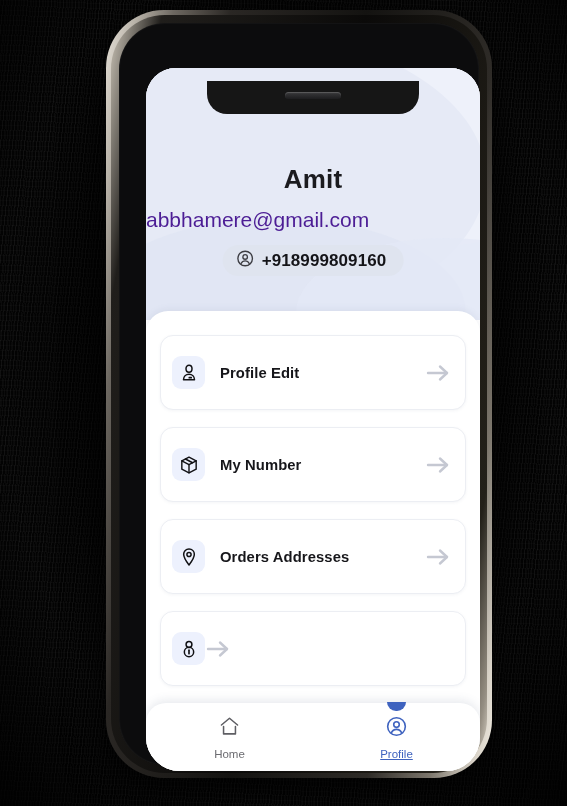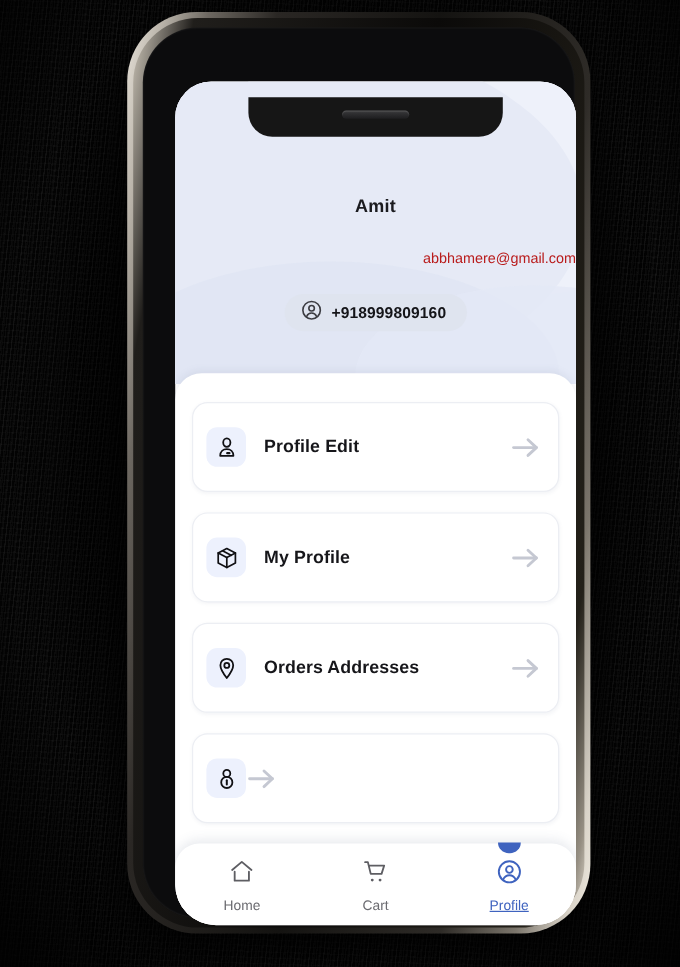--- a/index.html
+++ b/index.html
@@ -71,33 +71,33 @@
     overflow:hidden;
   }
   .blob{position:absolute;border-radius:50%;}
   .blob1{width:430px;height:330px;left:60px;top:-150px;background:#eef1fa;}
   .blob2{width:520px;height:300px;left:-180px;top:-40px;background:#e6eaf6;}
   .blob3{width:380px;height:190px;left:-60px;top:150px;background:#dfe5f3;opacity:.85;}
   .blob4{width:300px;height:150px;left:150px;top:170px;background:#e4e9f6;opacity:.8;}
 
   #profile-name{
     position:absolute;left:0;right:0;top:96px;text-align:center;
-    font-size:15px;font-weight:bold;color:#1b1b1f;letter-spacing:.2px;
+    font-size:26px;font-weight:bold;color:#1b1b1f;letter-spacing:.2px;
   }
   #profile-email{
-    position:absolute;left:0;right:0;top:140px;text-align:right;
-    font-size:12px;color:#b91c1c;
+    position:absolute;left:0;right:0;top:140px;text-align:left;
+    font-size:21px;color:#4c1d95;
   }
   #phone-chip{
     position:absolute;left:50%;transform:translateX(-50%);top:177px;
     height:31px;display:flex;align-items:center;gap:7px;
     padding:0 17px 0 13px;border-radius:17px;
     background:#dfe4ef;
   }
-  #phone-chip .num{font-size:13px;font-weight:bold;color:#141418;letter-spacing:.1px;}
+  #phone-chip .num{font-size:17px;font-weight:bold;color:#141418;letter-spacing:.1px;}
 
   
   #body-sheet{
     position:absolute;left:0;top:243px;width:100%;bottom:0;
     background:#ffffff;
     border-radius:22px 22px 0 0;
     box-shadow:0 -2px 6px rgba(120,130,160,.10);
   }
 
   
@@ -218,21 +218,21 @@
 
           <div class="menu-row">
             <div class="tile">
               <svg width="20" height="20" viewBox="0 0 24 24" fill="none" stroke="#111114" stroke-width="1.7" stroke-linecap="round" stroke-linejoin="round">
                 <path d="M12 2.6 20.6 7v10L12 21.4 3.4 17V7z"></path>
                 <path d="M3.4 7 12 11.5 20.6 7"></path>
                 <path d="M12 11.5V21.4"></path>
                 <path d="M7.7 4.8 16.3 9.3"></path>
               </svg>
             </div>
-            <span class="menu-label">My Profile</span>
+            <span class="menu-label">My Number</span>
             <span class="arrow">
               <svg width="26" height="20" viewBox="0 0 26 20" fill="none" stroke="#c5c8d2" stroke-width="2.4" stroke-linecap="round" stroke-linejoin="round">
                 <line x1="3" y1="10" x2="22" y2="10"></line>
                 <polyline points="15,3.5 22,10 15,16.5"></polyline>
               </svg>
             </span>
           </div>
 
           <div class="menu-row">
             <div class="tile">
@@ -277,30 +277,20 @@
           <span>
             <svg width="23" height="23" viewBox="0 0 24 24" fill="none" stroke="#5e5e63" stroke-width="1.6" stroke-linecap="round" stroke-linejoin="round">
               <path d="M3.6 10.4 12 3.4l8.4 7"></path>
               <path d="M5.8 11.9v7.8h12.4v-7.8"></path>
             </svg>
           </span>
           <span class="nav-label">Home</span>
         </div>
 
 
-        <div class="nav-item">
-          <span>
-            <svg width="23" height="23" viewBox="0 0 24 24" fill="none" stroke="#5e5e63" stroke-width="1.6" stroke-linecap="round" stroke-linejoin="round">
-              <path d="M3.4 3.6h2.4l2.5 10.2h9.4l2.3-7.2H7.1"></path>
-              <circle cx="9.6" cy="19.2" r="1.25" fill="#5e5e63" stroke="none"></circle>
-              <circle cx="16.4" cy="19.2" r="1.25" fill="#5e5e63" stroke="none"></circle>
-            </svg>
-          </span>
-          <span class="nav-label">Cart</span>
-        </div>
 
         <div class="nav-item active">
           <div id="nav-indicator"></div>
           <span>
             <svg width="23" height="23" viewBox="0 0 24 24" fill="none" stroke="#3f63bf" stroke-width="1.65" stroke-linecap="round">
               <circle cx="12" cy="12" r="9.2"></circle>
               <circle cx="12" cy="10" r="2.9"></circle>
               <path d="M6.6 18.6c1.1-2.4 3-3.6 5.4-3.6s4.3 1.2 5.4 3.6"></path>
             </svg>
           </span>

